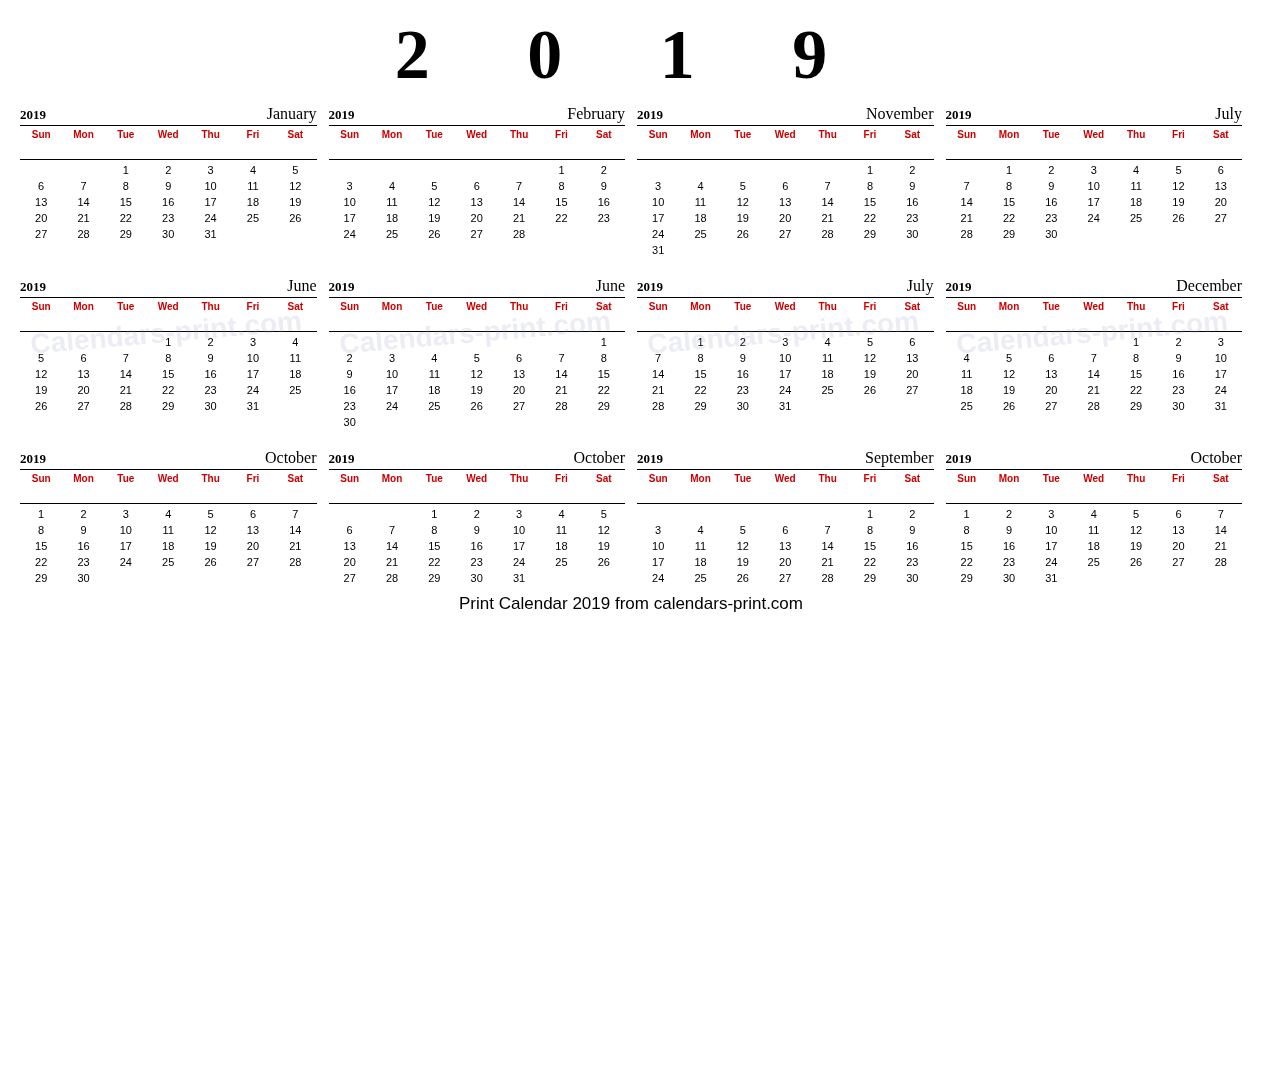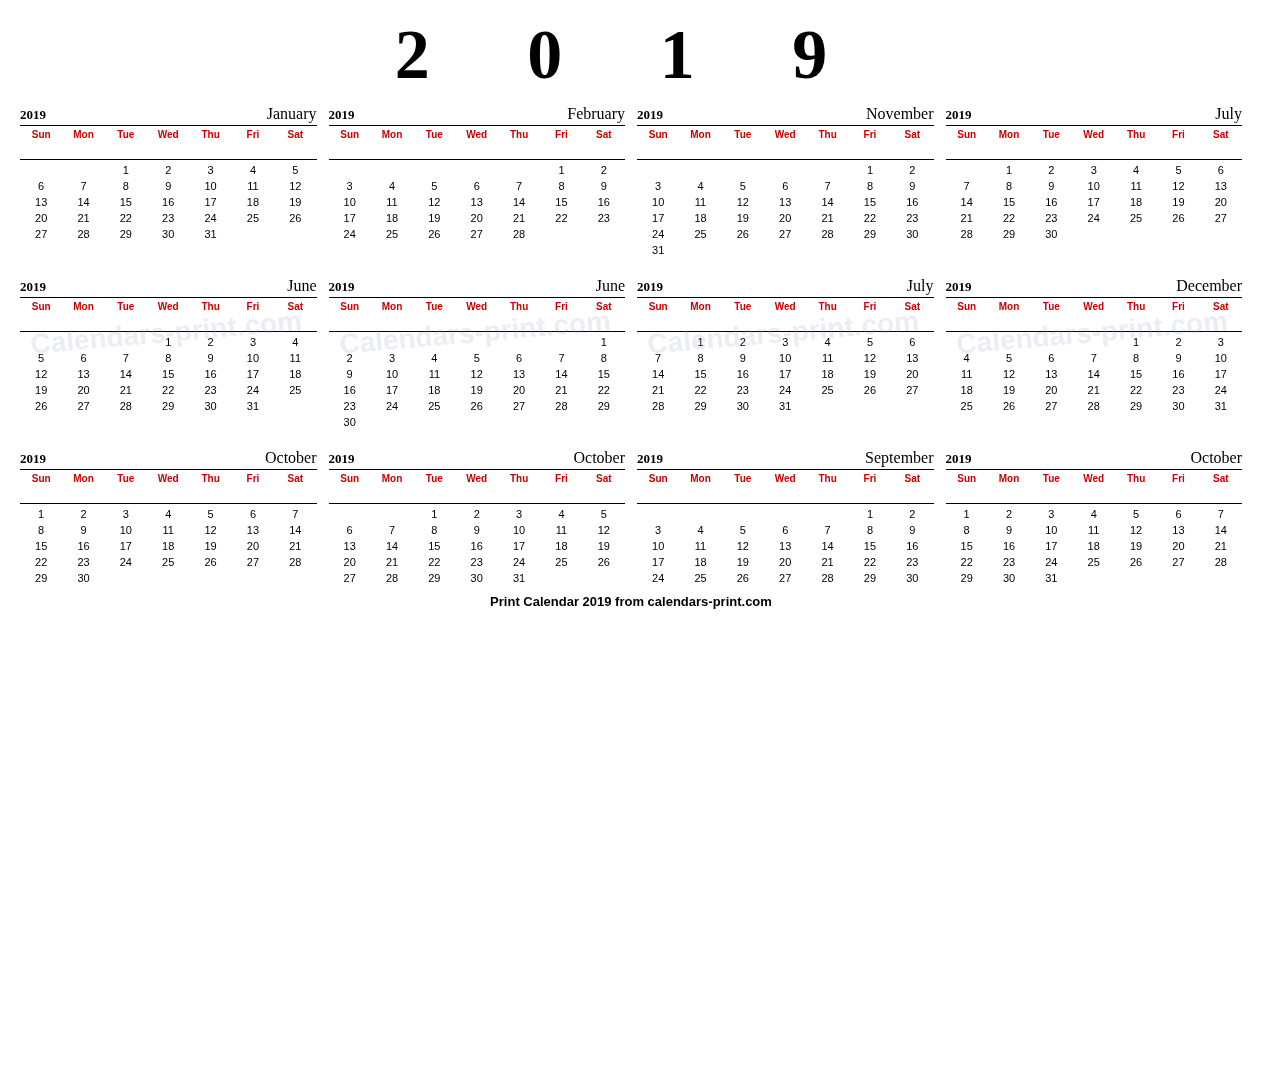--- a/index.html
+++ b/index.html
@@ -78,22 +78,22 @@
       font-weight: bold;
       pointer-events: none;
       transform: rotate(-5deg);
       white-space: nowrap;
     }
     .month-container {
       position: relative;
     }
     .footer {
       text-align: center;
-      font-size: 13px;
-      font-weight: bold;
+      font-size: 17px;
+      font-weight: normal;
       margin-top: 8px;
       font-family: Arial, sans-serif;
     }
   </style>
 </head>
 <body>
 
 <div class="year-title">2  0  1  9</div>
 
 <div class="calendars-grid" id="calendars-grid">

